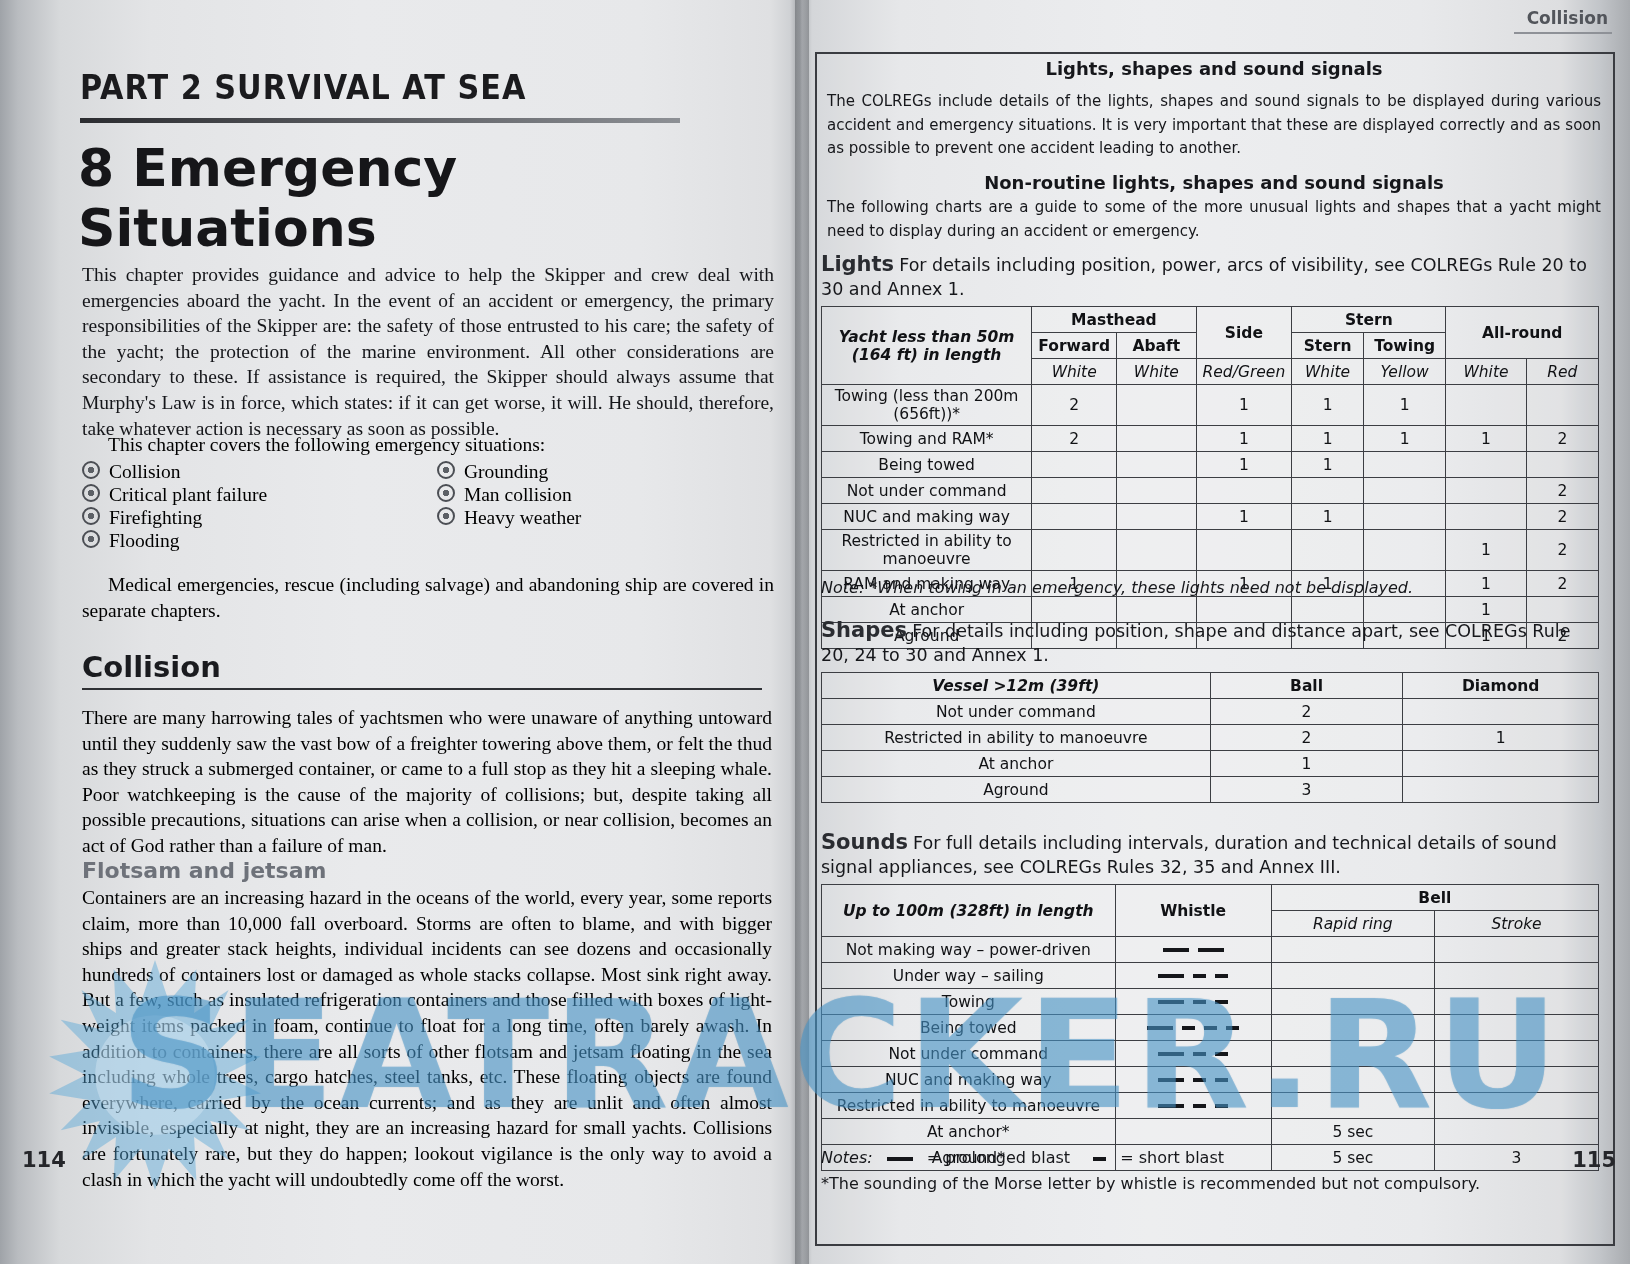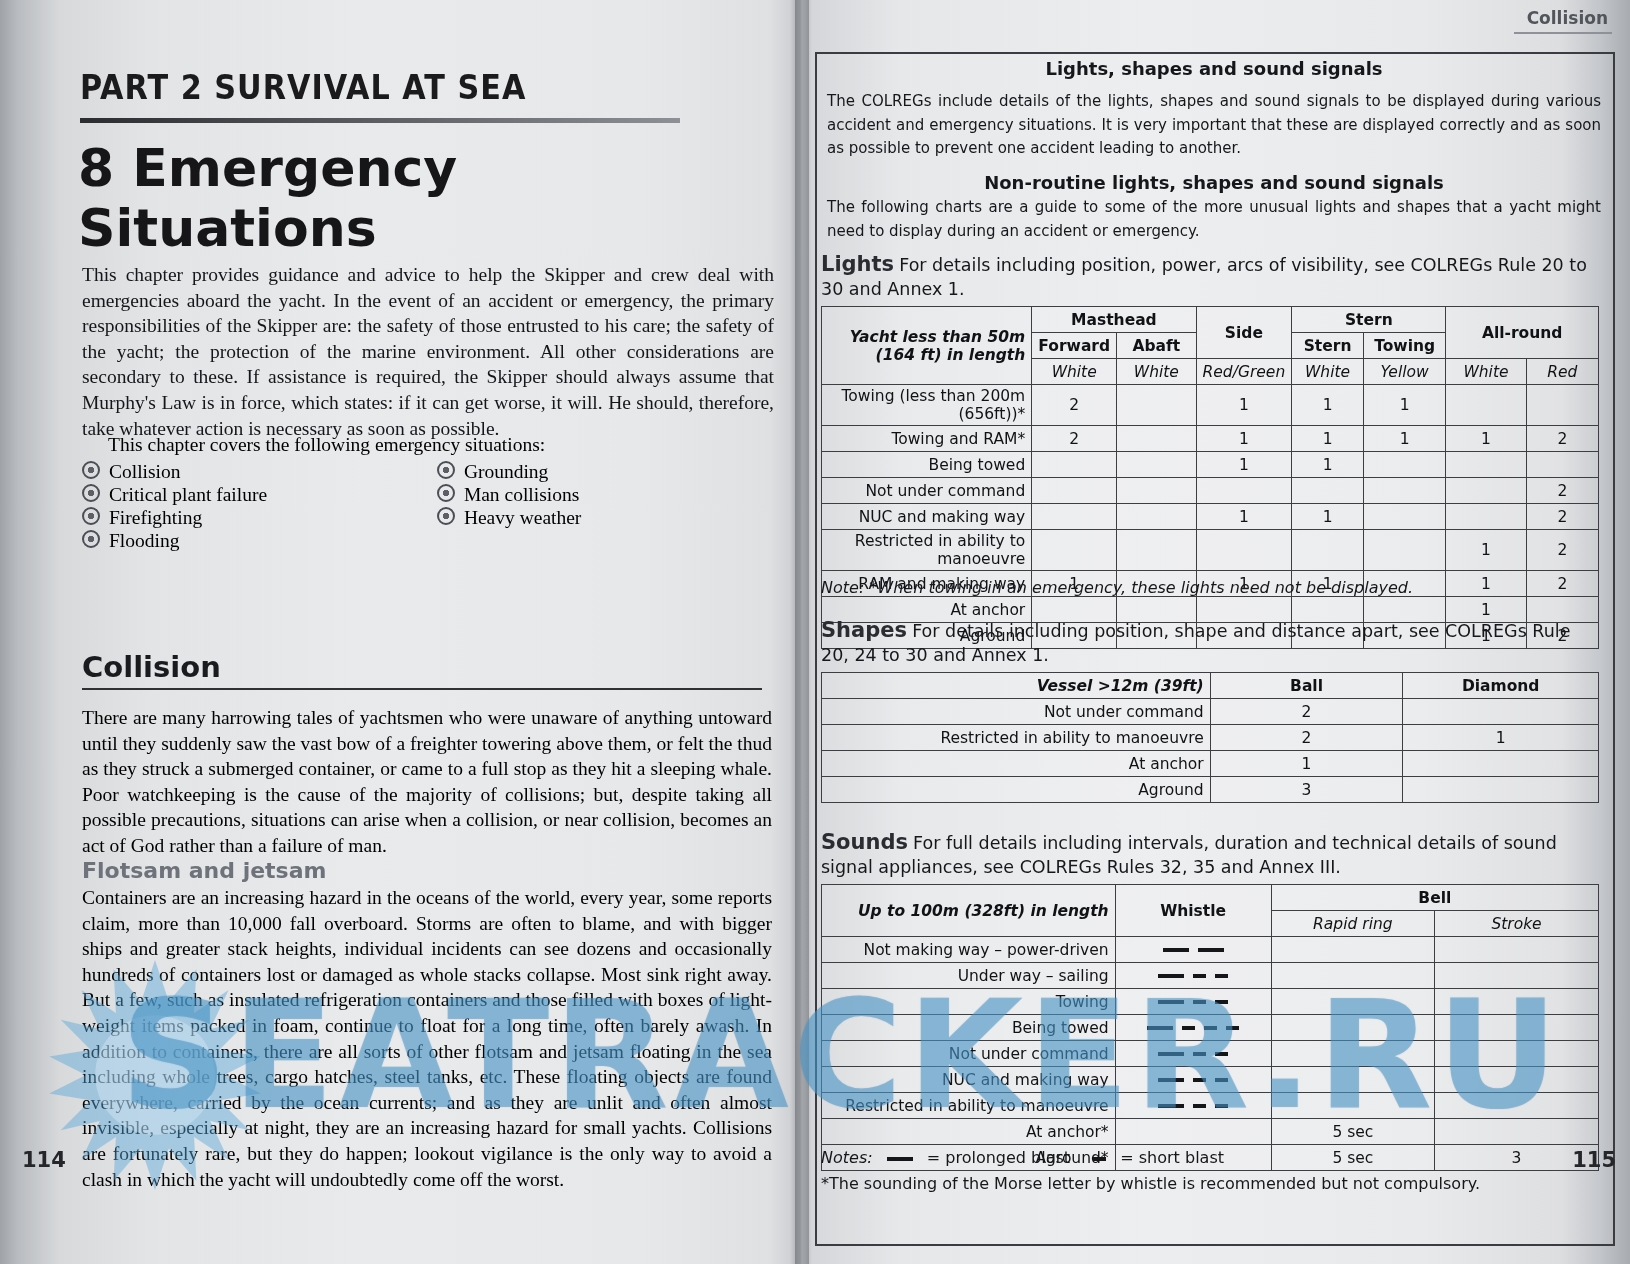--- a/index.html
+++ b/index.html
@@ -125,21 +125,21 @@
     color:#111215;
     background:rgba(255,255,255,0.10);
   }
   table.t td, table.t th{
     border:1px solid #3c3e43;
     padding:2px 6px;
     font-weight:normal;
     text-align:center;
     height:21px;
   }
-  table.t td.l{text-align:right;}
+  table.t td.l{text-align:center;}
   table.t th{font-weight:bold;}
   .ital{font-style:italic;}
   .note{
     font-family:"DejaVu Sans", sans-serif;font-size:16px;color:#16171b;
   }
   .blast{display:inline-block;height:4px;background:#15161a;vertical-align:middle;}
   .b-long{width:26px;}
   .b-short{width:13px;}
   .bsp{display:inline-block;width:9px;}
   .folio-right{
@@ -183,25 +183,26 @@
 
     <div class="bullets">
       <div class="bcol first">
         <div class="bullet"><span class="dot"></span><span>Collision</span></div>
         <div class="bullet"><span class="dot"></span><span>Critical plant failure</span></div>
         <div class="bullet"><span class="dot"></span><span>Firefighting</span></div>
         <div class="bullet"><span class="dot"></span><span>Flooding</span></div>
       </div>
       <div class="bcol">
         <div class="bullet"><span class="dot"></span><span>Grounding</span></div>
-        <div class="bullet"><span class="dot"></span><span>Man collisions</span></div>
+        <div class="bullet"><span class="dot"></span><span>Man collision</span></div>
         <div class="bullet"><span class="dot"></span><span>Heavy weather</span></div>
       </div>
     </div>
 
+    <div class="medical">Medical emergencies, rescue (including salvage) and abandoning ship are covered in separate chapters.</div>
 
     <div class="h-collision">Collision</div>
     <div class="h-rule"></div>
     <div class="para2">There are many harrowing tales of yachtsmen who were unaware of anything untoward until they suddenly saw the vast bow of a freighter towering above them, or felt the thud as they struck a submerged container, or came to a full stop as they hit a sleeping whale. Poor watchkeeping is the cause of the majority of collisions; but, despite taking all possible precautions, situations can arise when a collision, or near collision, becomes an act of God rather than a failure of man.</div>
 
     <div class="h-flotsam">Flotsam and jetsam</div>
     <div class="para3">Containers are an increasing hazard in the oceans of the world, every year, some reports claim, more than 10,000 fall overboard. Storms are often to blame, and with bigger ships and greater stack heights, individual incidents can see dozens and occasionally hundreds of containers lost or damaged as whole stacks collapse. Most sink right away. But a few, such as insulated refrigeration containers and those filled with boxes of light-weight items packed in foam, continue to float for a long time, often barely awash. In addition to containers, there are all sorts of other flotsam and jetsam floating in the sea including whole trees, cargo hatches, steel tanks, etc. These floating objects are found everywhere, carried by the ocean currents; and as they are unlit and often almost invisible, especially at night, they are an increasing hazard for small yachts. Collisions are fortunately rare, but they do happen; lookout vigilance is the only way to avoid a clash in which the yacht will undoubtedly come off the worst.</div>
 
     <div class="folio-left">114</div>
   </div>

